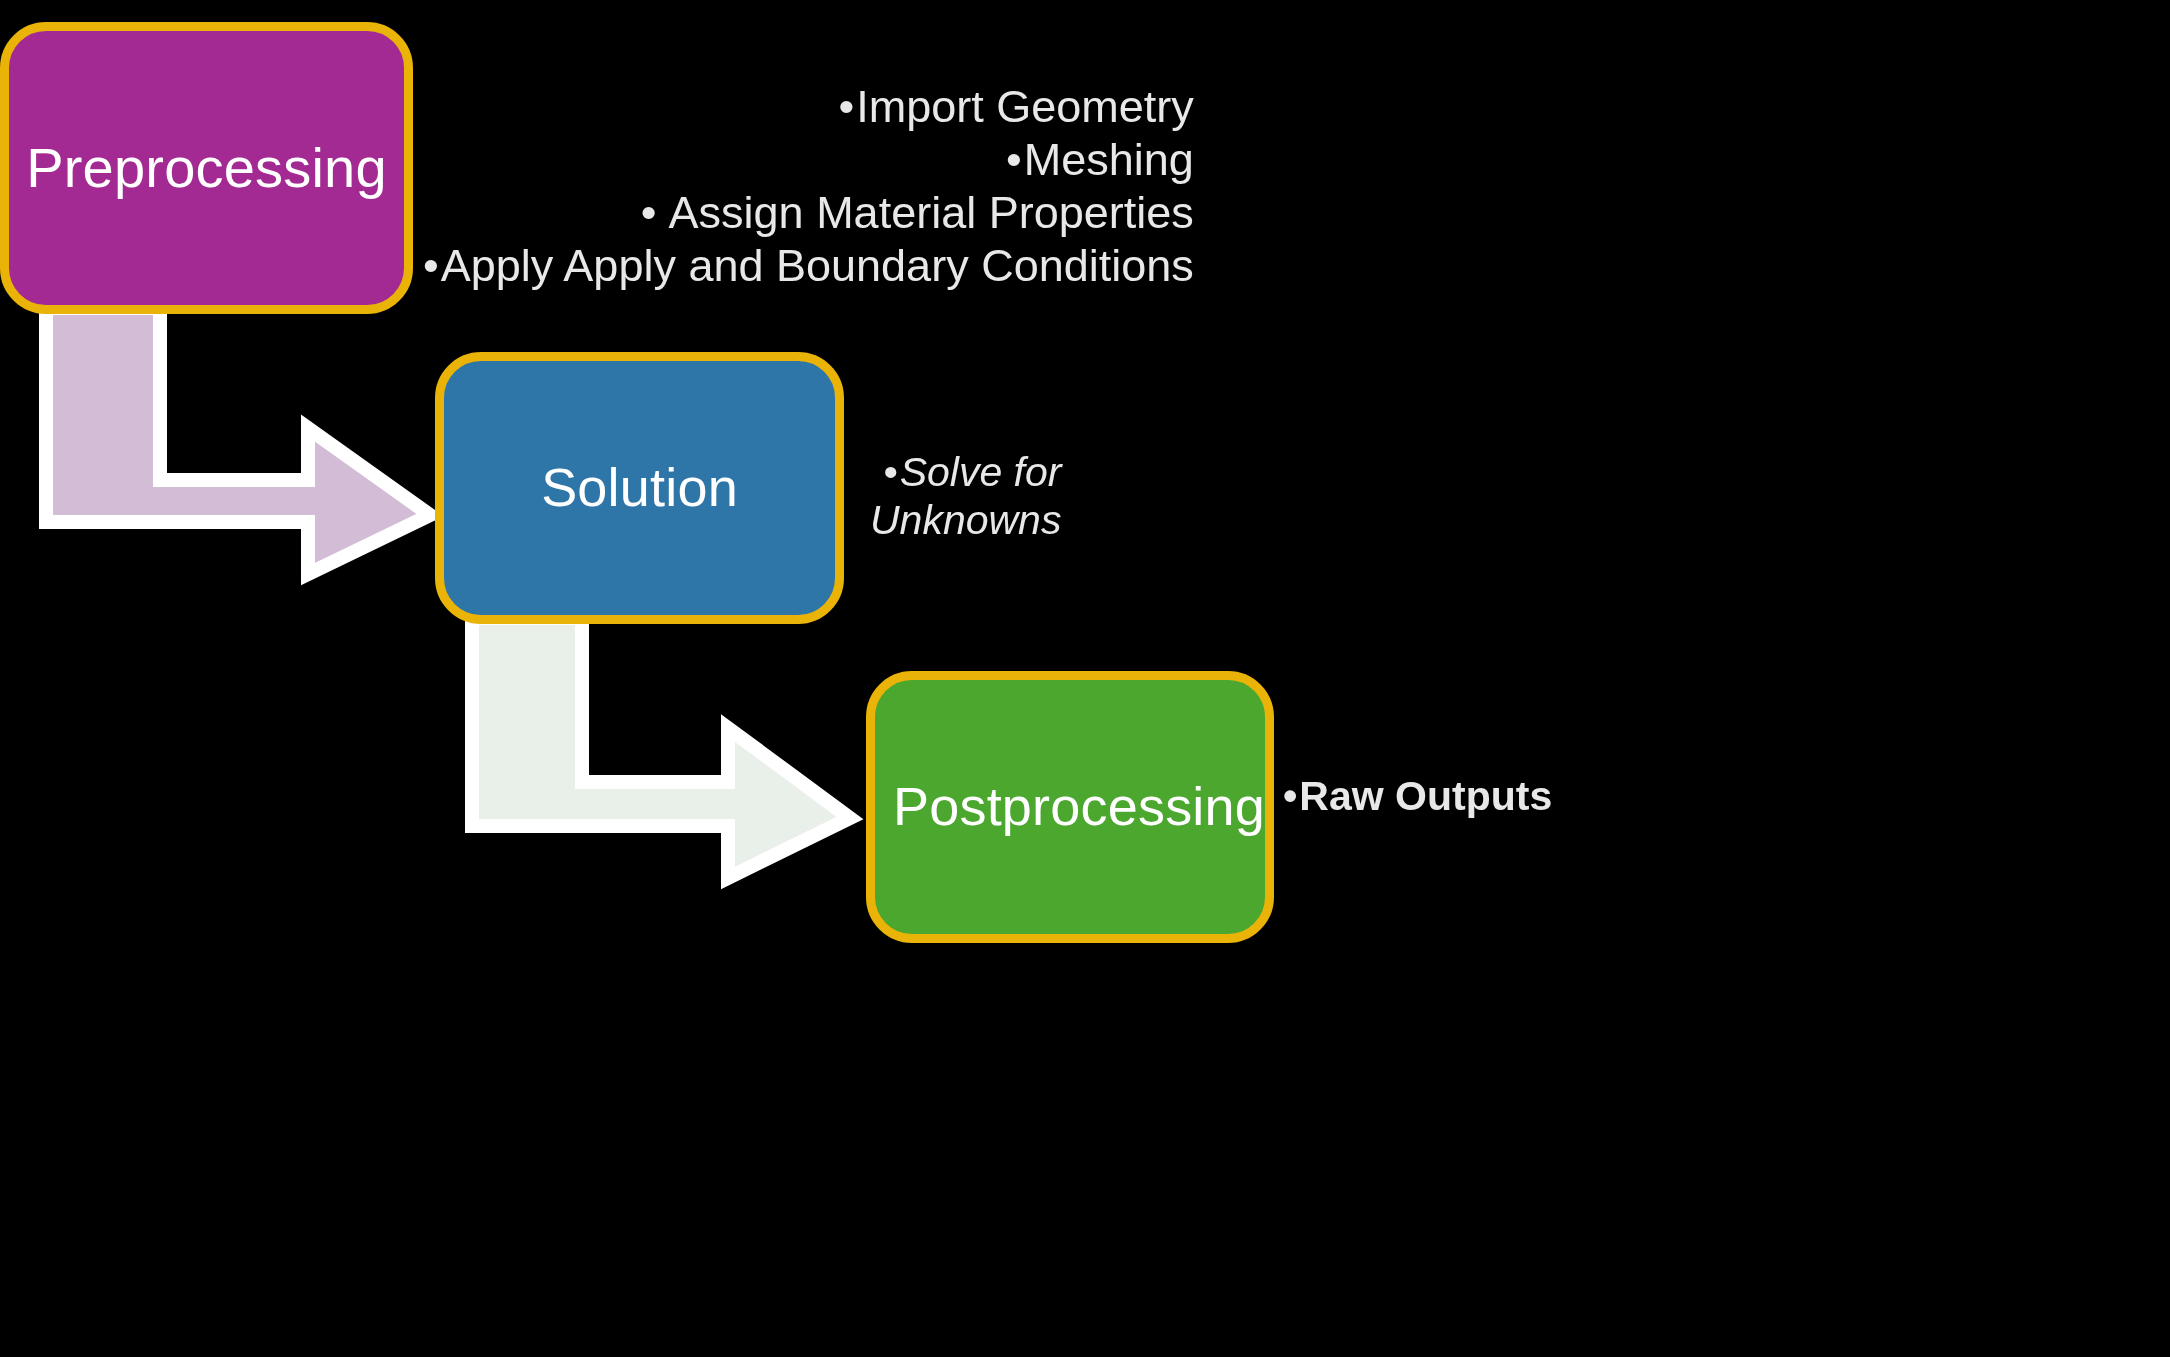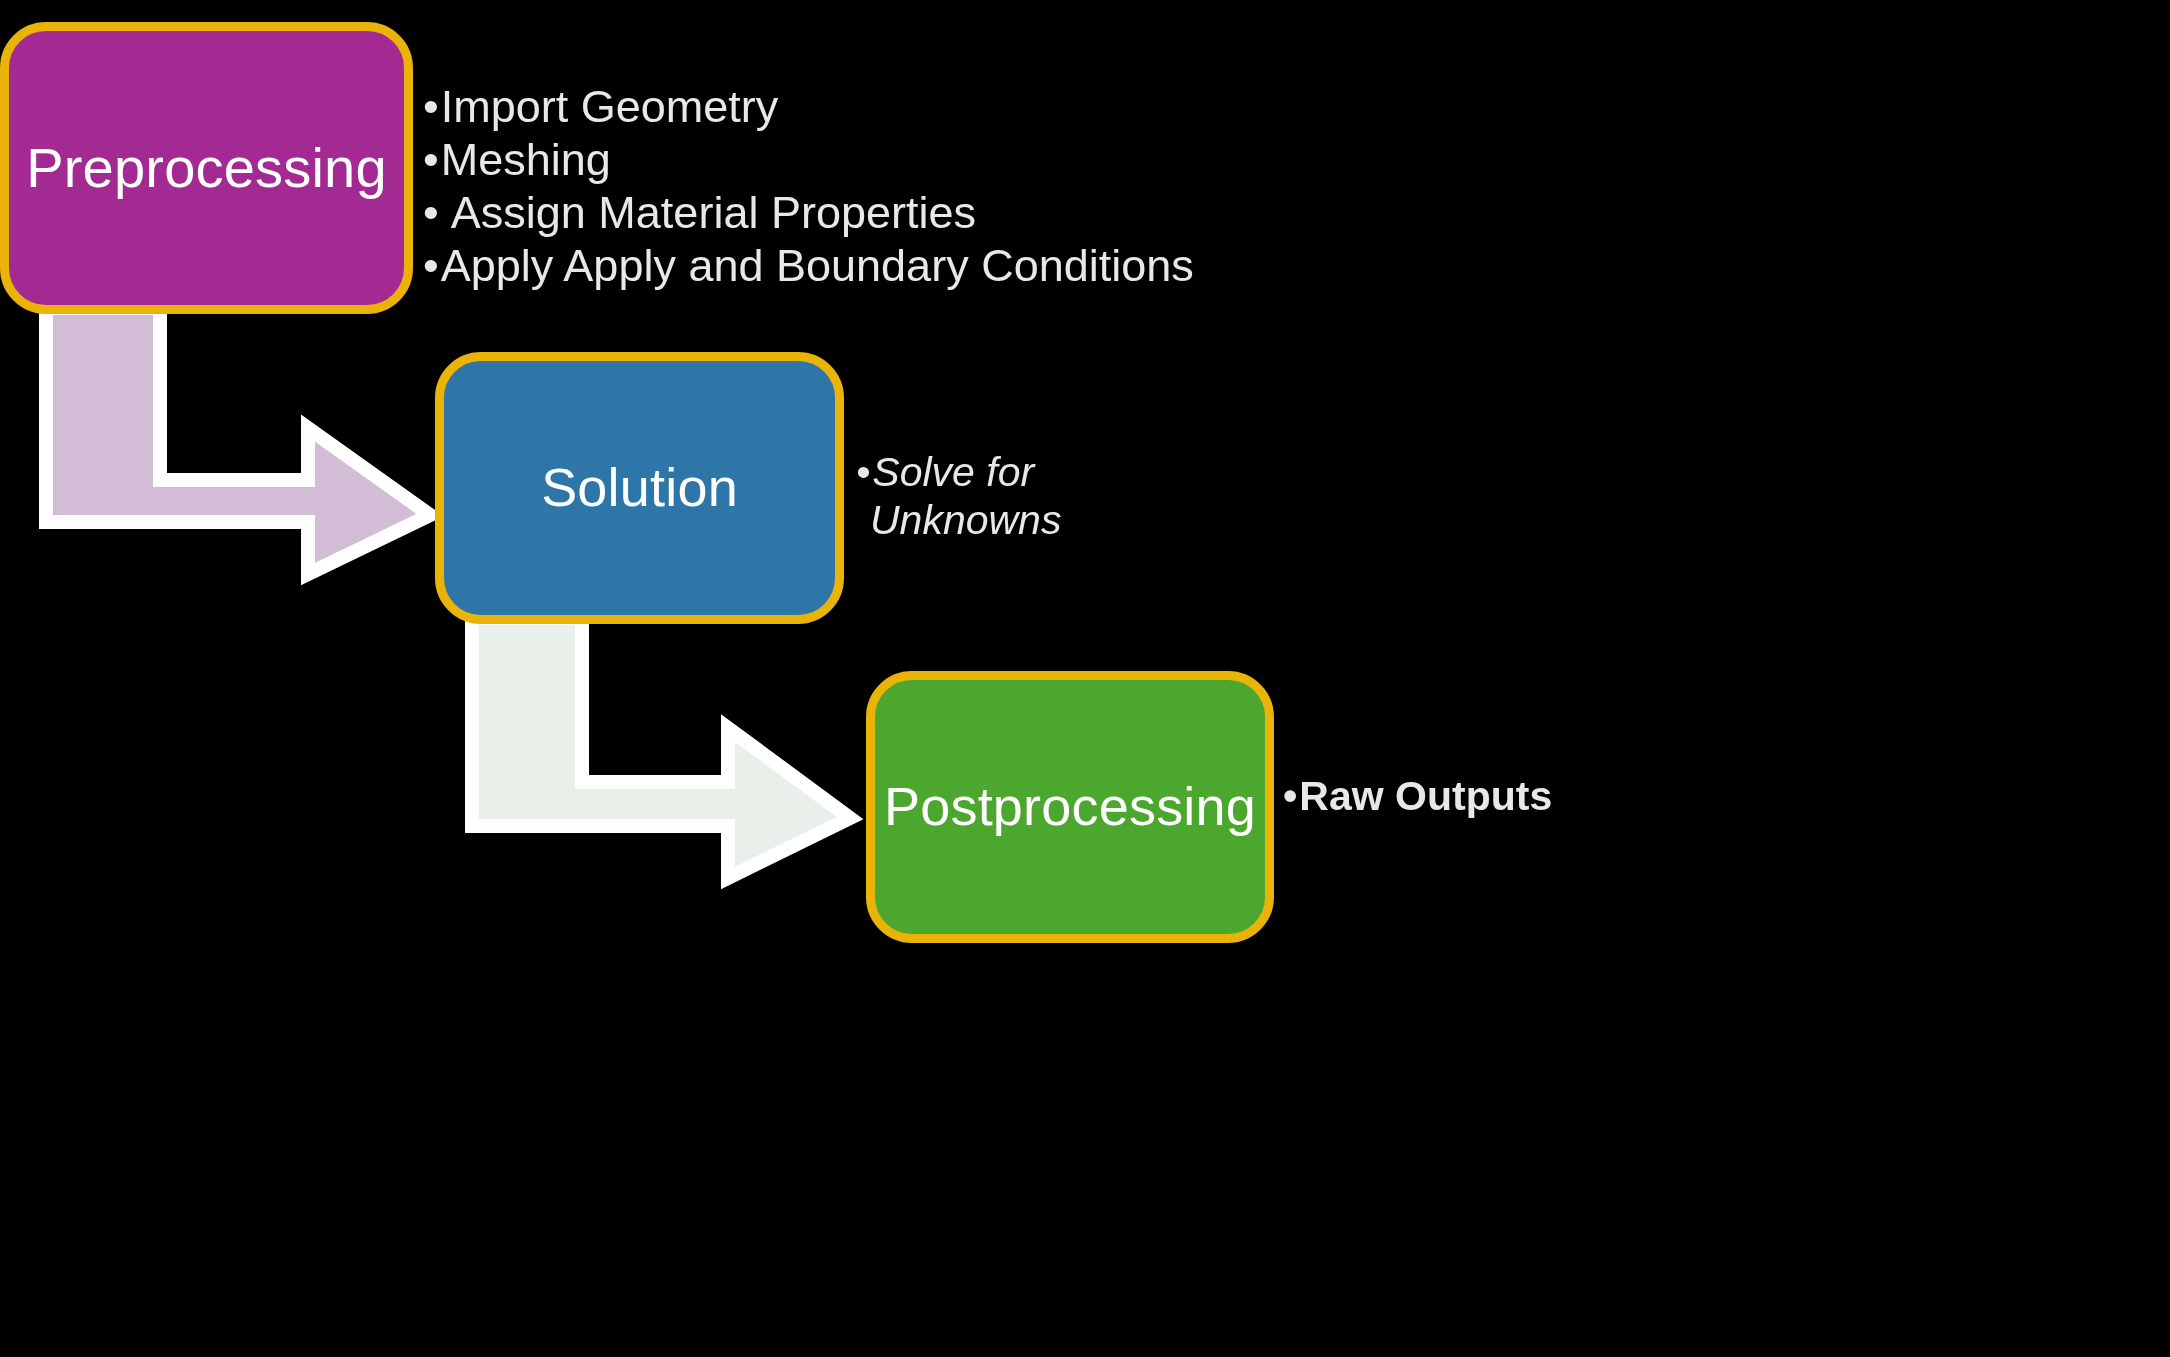--- a/index.html
+++ b/index.html
@@ -56,32 +56,34 @@
     font-size: 54px;
   }
   #box-post {
     left: 866px;
     top: 671px;
     width: 408px;
     height: 272px;
     background: #4BA72E;
     border-radius: 46px;
     font-size: 54px;
+    justify-content: flex-end;
   }
 
   
   .note {
     position: absolute;
     color: #E8E8E8;
     font-size: 44px;
     line-height: 1.16;
     white-space: nowrap;
   }
   .note .bullet-line {
     display: block;
+    text-align: right;
   }
   .note .bullet-line::before {
     content: "\2022";
     display: inline-block;
     margin-right: 2px;
   }
   .note .cont-line {
     display: block;
   }
 

